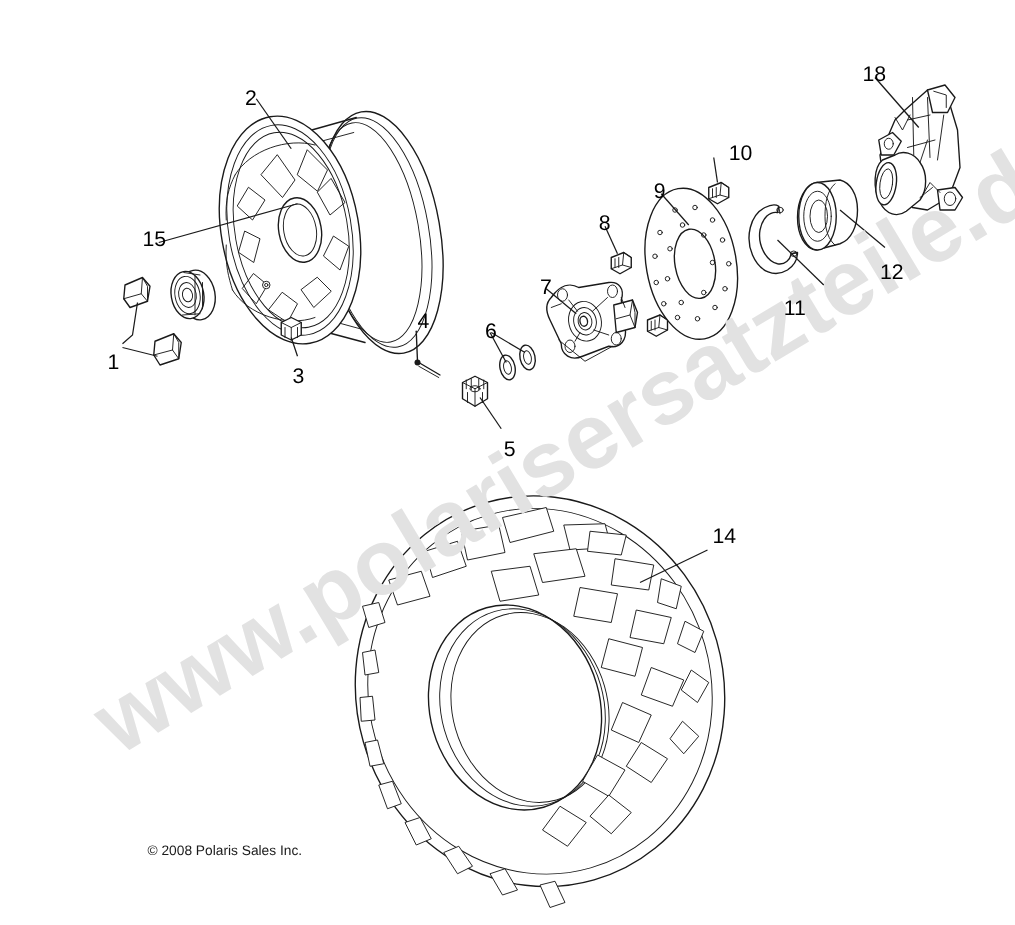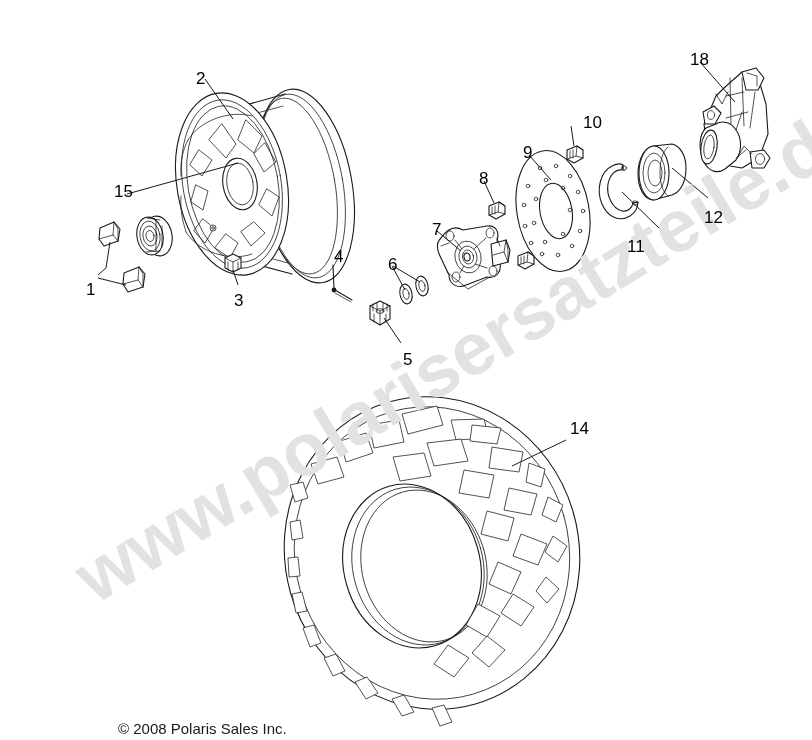--- a/index.html
+++ b/index.html
@@ -28,22 +28,22 @@
     position: absolute;
     left: 0;
     top: 0;
     width: 812px;
     height: 740px;
     pointer-events: none;
   }
   .copyright {
     position: absolute;
     left: 118px;
-    top: 720px;
-    font-size: 15px;
+    top: 675px;
+    font-size: 11px;
     color: #1a1a1a;
     font-family: "Liberation Sans", sans-serif;
     white-space: nowrap;
   }
   .callout-num {
     position: absolute;
     font-size: 17px;
     color: #000000;
     font-family: "Liberation Sans", sans-serif;
     line-height: 1;

